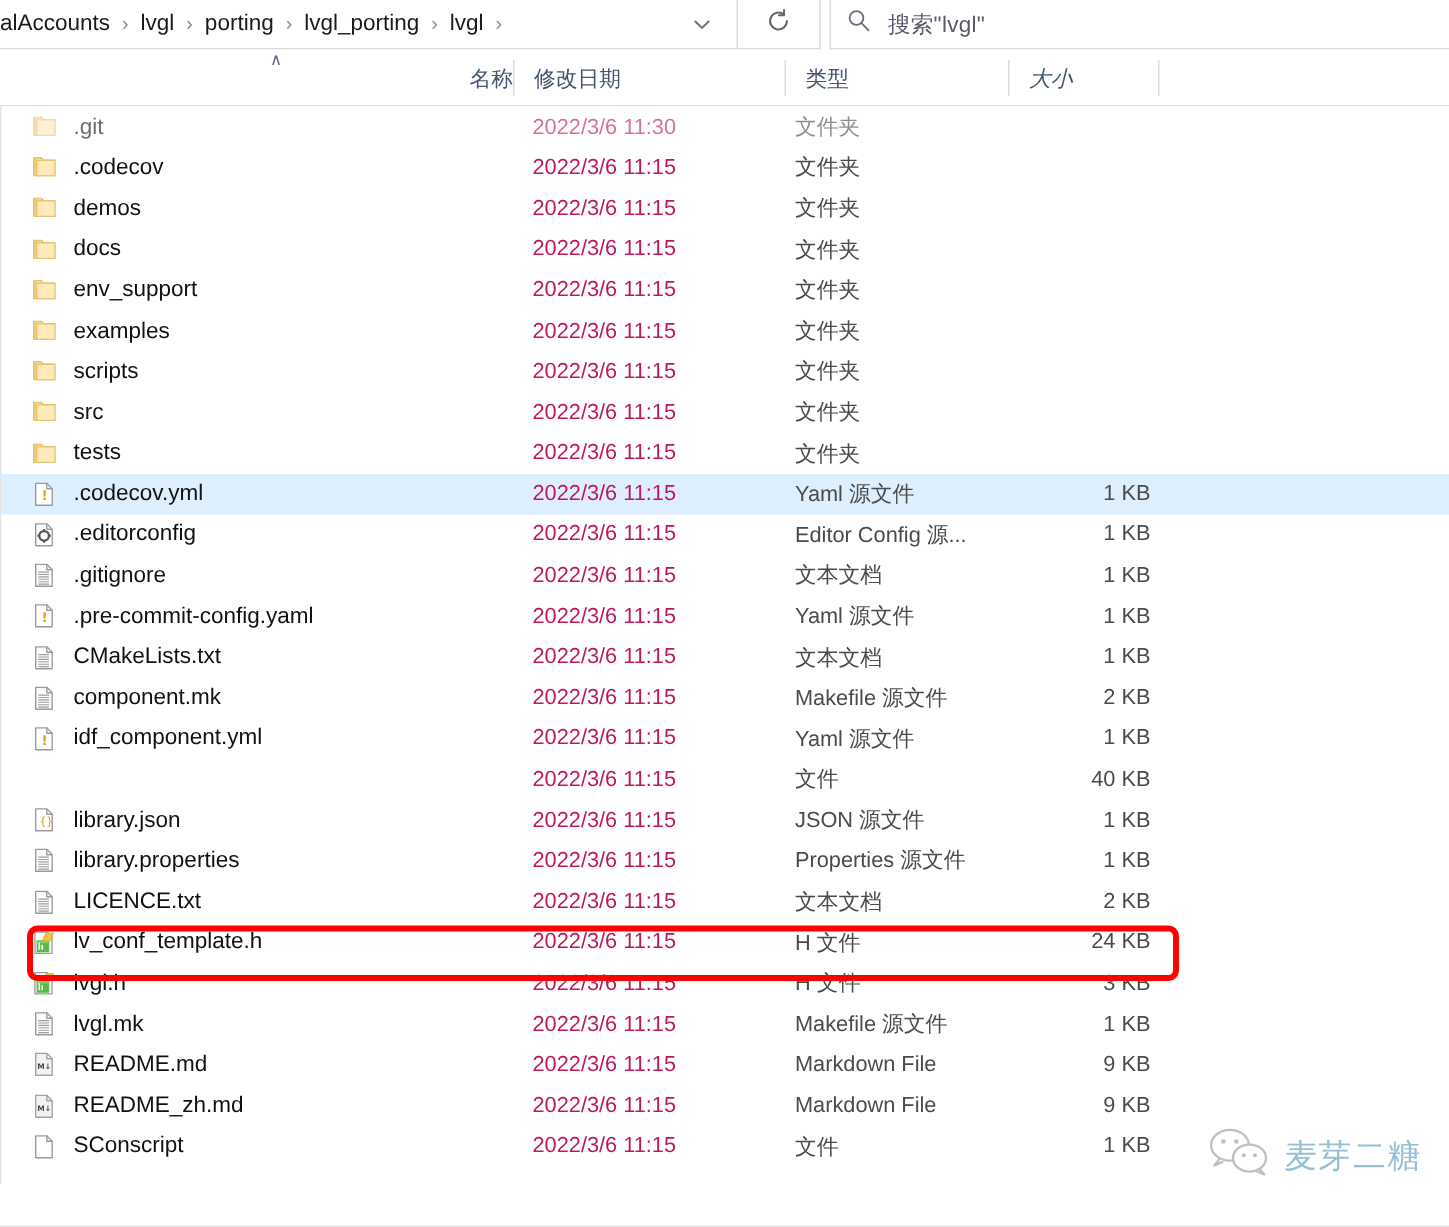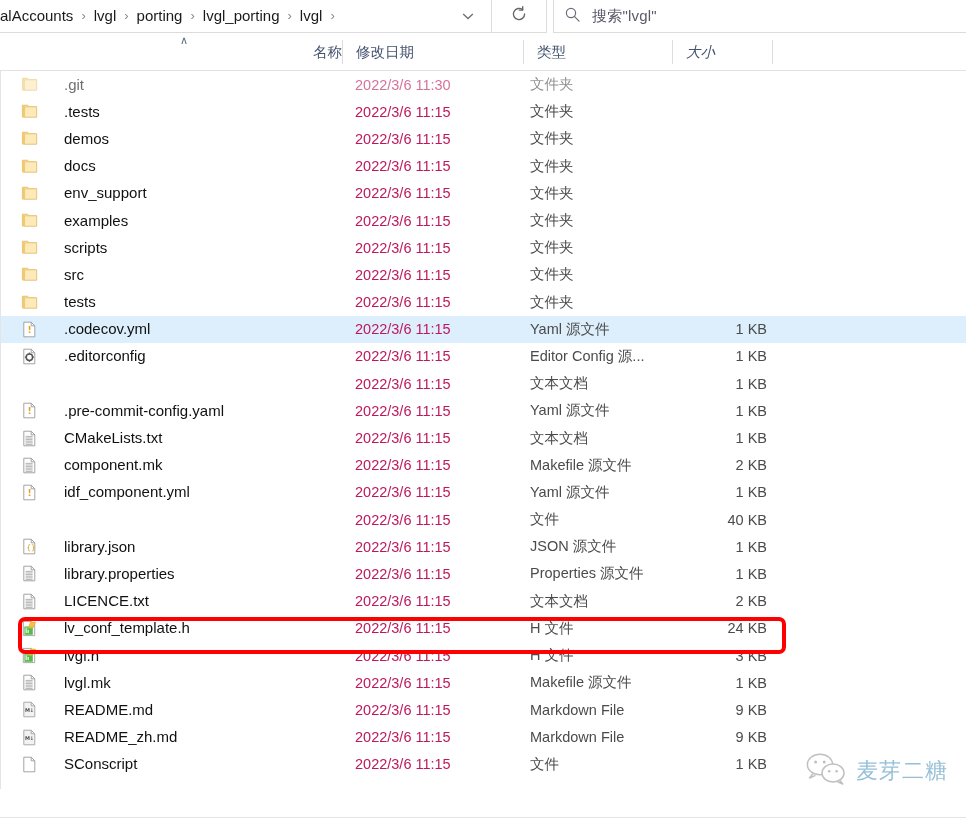--- a/index.html
+++ b/index.html
@@ -169,21 +169,21 @@
   .cell-name {
     position: absolute;
     left: 20px;
     display: flex;
     align-items: center;
     width: 320px;
     overflow: hidden;
   }
 
   .name-text {
-    margin-left: 26px;
+    margin-left: 11px;
     color: #111111;
     font-size: 15px;
     line-height: 18px;
   }
 
   .cell-date {
     position: absolute;
     left: 354px;
     color: #be185d;
     font-size: 14.5px;
@@ -337,21 +337,21 @@
       </div>
       <div class="row">
         <div class="cell-name">
           <span class="icon">
             <svg width="17" height="16" viewBox="0 0 17 16">
               <path d="M1.4 2.2 h5.3 l1.3 1.5 h7.6 v10.4 h-14.2 z" fill="#fbdc8e" stroke="#e0b85a" stroke-width="0.75" stroke-linejoin="round"></path>
               <path d="M1.4 2.2 h2.2 v11.9 h-2.2 z" fill="#f0ca72"></path>
               <path d="M3.6 3.9 h12 v10.2 h-12 z" fill="#fdeab8" stroke="#e5c274" stroke-width="0.7"></path>
             </svg>
           </span>
-          <span class="name-text">.tests</span>
+          <span class="name-text">.codecov</span>
         </div>
         <div class="cell-date">2022/3/6 11:15</div>
         <div class="cell-type">文件夹</div>
         <div class="cell-size"></div>
       </div>
       <div class="row">
         <div class="cell-name">
           <span class="icon">
             <svg width="17" height="16" viewBox="0 0 17 16">
               <path d="M1.4 2.2 h5.3 l1.3 1.5 h7.6 v10.4 h-14.2 z" fill="#fbdc8e" stroke="#e0b85a" stroke-width="0.75" stroke-linejoin="round"></path>
@@ -484,20 +484,35 @@
               <line x1="11.3" y1="9.2" x2="12.9" y2="9.2" stroke="#555" stroke-width="1.3"></line>
             </svg>
           </span>
           <span class="name-text">.editorconfig</span>
         </div>
         <div class="cell-date">2022/3/6 11:15</div>
         <div class="cell-type">Editor Config 源...</div>
         <div class="cell-size">1 KB</div>
       </div>
       <div class="row">
+        <div class="cell-name">
+          <span class="icon">
+            <svg width="17" height="17" viewBox="0 0 17 17">
+              <path d="M2.8 1.2 h7.4 l3.6 3.6 v11 h-11 z" fill="#fcfcfc" stroke="#9a9a9a" stroke-width="0.9" stroke-linejoin="round"></path>
+              <path d="M10.2 1.2 v3.6 h3.6" fill="none" stroke="#9a9a9a" stroke-width="0.9" stroke-linejoin="round"></path>
+              <line x1="4.6" y1="6.4" x2="11.6" y2="6.4" stroke="#9c9c9c" stroke-width="0.75"></line>
+              <line x1="4.6" y1="8" x2="11.6" y2="8" stroke="#9c9c9c" stroke-width="0.75"></line>
+              <line x1="4.6" y1="9.600000000000001" x2="11.6" y2="9.600000000000001" stroke="#9c9c9c" stroke-width="0.75"></line>
+              <line x1="4.6" y1="11.200000000000001" x2="11.6" y2="11.200000000000001" stroke="#9c9c9c" stroke-width="0.75"></line>
+              <line x1="4.6" y1="12.8" x2="11.6" y2="12.8" stroke="#9c9c9c" stroke-width="0.75"></line>
+              <line x1="4.6" y1="14.4" x2="11.6" y2="14.4" stroke="#9c9c9c" stroke-width="0.75"></line>
+            </svg>
+          </span>
+          <span class="name-text">.gitignore</span>
+        </div>
         <div class="cell-date">2022/3/6 11:15</div>
         <div class="cell-type">文本文档</div>
         <div class="cell-size">1 KB</div>
       </div>
       <div class="row">
         <div class="cell-name">
           <span class="icon">
             <svg width="17" height="17" viewBox="0 0 17 17">
               <path d="M2.8 1.2 h7.4 l3.6 3.6 v11 h-11 z" fill="#ffffff" stroke="#9a9a9a" stroke-width="0.9" stroke-linejoin="round"></path>
               <path d="M10.2 1.2 v3.6 h3.6" fill="none" stroke="#9a9a9a" stroke-width="0.9" stroke-linejoin="round"></path>

